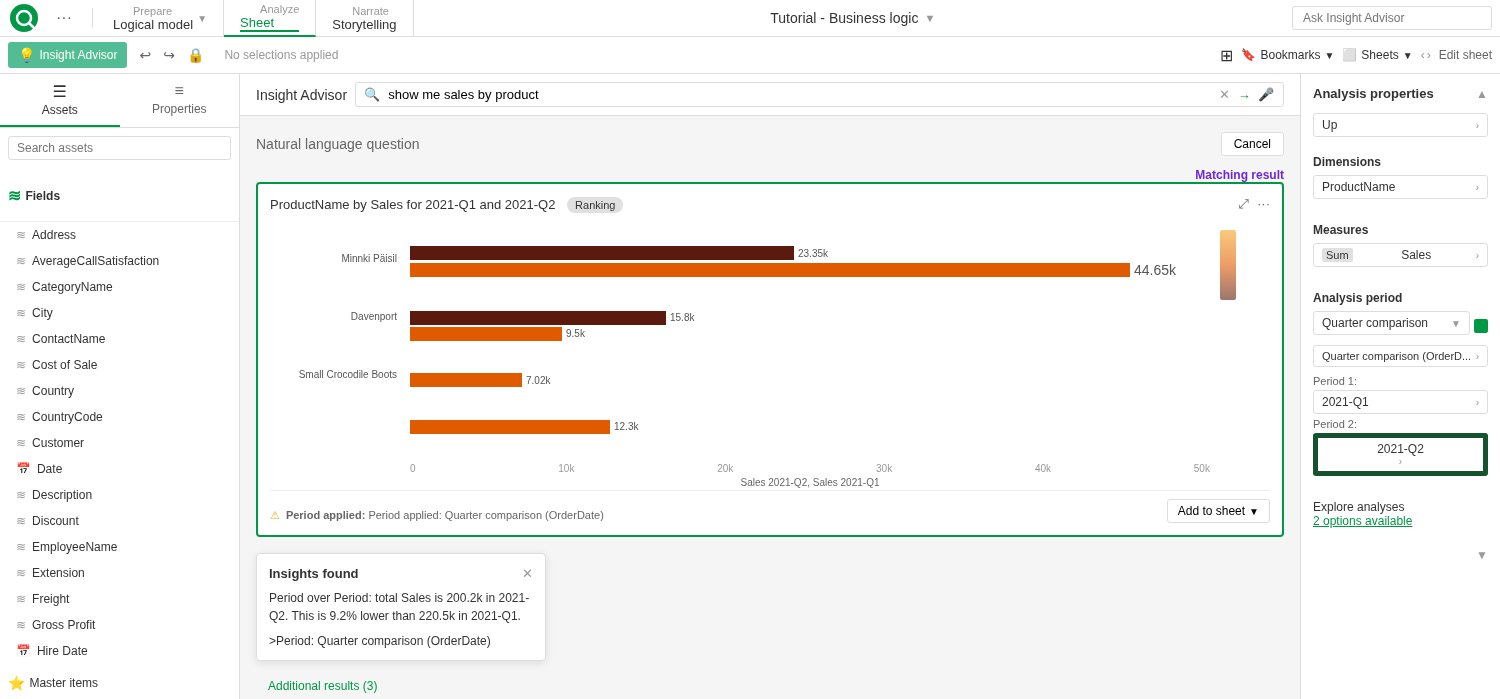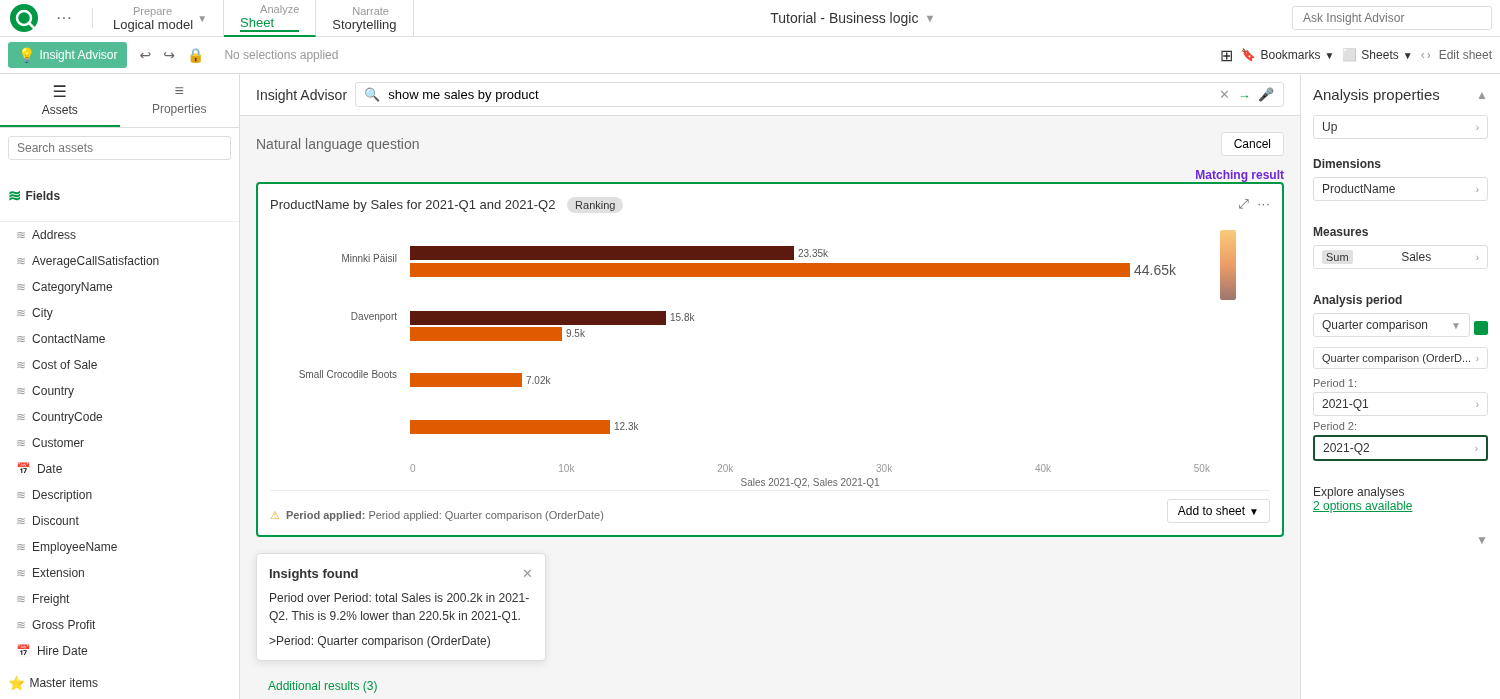--- a/index.html
+++ b/index.html
@@ -148,21 +148,21 @@
     
     .additional-results { margin-top: 8px; }
     .additional-tabs { display: flex; border-bottom: 1px solid #ddd; margin-bottom: 12px; }
     .additional-tab { padding: 6px 12px; font-size: 12px; cursor: pointer; color: #666; border-bottom: 2px solid transparent; }
     .additional-tab.active { color: #009845; border-bottom: 2px solid #009845; font-weight: 500; }
 
     
     .right-panel {
       width: 200px; background: #fff; border-left: 1px solid #ddd; padding: 12px; display: flex; flex-direction: column; gap: 12px; overflow-y: auto; flex-shrink: 0;
     }
-    .right-panel-title { font-size: 15px; font-weight: 400; color: #333; }
+    .right-panel-title { font-size: 13px; font-weight: 700; color: #333; }
     .right-panel-section { margin-bottom: 8px; }
     .right-panel-section-title { font-size: 12px; font-weight: 600; color: #333; margin-bottom: 6px; }
     .right-panel-dropdown {
       display: flex; align-items: center; justify-content: space-between; border: 1px solid #ddd; border-radius: 3px; padding: 4px 8px; font-size: 12px; cursor: pointer; margin-bottom: 6px;
     }
     .right-panel-arrow { color: #999; font-size: 10px; }
     .right-panel-item {
       display: flex; align-items: center; justify-content: space-between; border: 1px solid #ddd; border-radius: 3px; padding: 4px 8px; font-size: 12px; margin-bottom: 4px;
     }
     .right-panel-checkbox {
@@ -527,21 +527,21 @@
       </div>
       <div style="margin-top:8px;">
         <div style="font-size:11px;color:#666;margin-bottom:3px;">Period 1:</div>
         <div class="right-panel-item">
           <span>2021-Q1</span>
           <span class="right-panel-arrow">›</span>
         </div>
       </div>
       <div style="margin-top:0;">
         <div style="font-size:11px;color:#666;margin-bottom:3px;">Period 2:</div>
-        <div class="right-panel-item" style="border:2px solid #14532d;">
+        <div class="right-panel-item" style="border:5px solid #14532d;flex-direction:column;">
           <span>2021-Q2</span>
           <span class="right-panel-arrow">›</span>
         </div>
       </div>
     </div>
     <div class="right-panel-section">
       <div class="explore-analyses">Explore analyses</div>
       <div class="explore-link">2 options available</div>
     </div>
     <div style="display:flex;justify-content:flex-end;">

